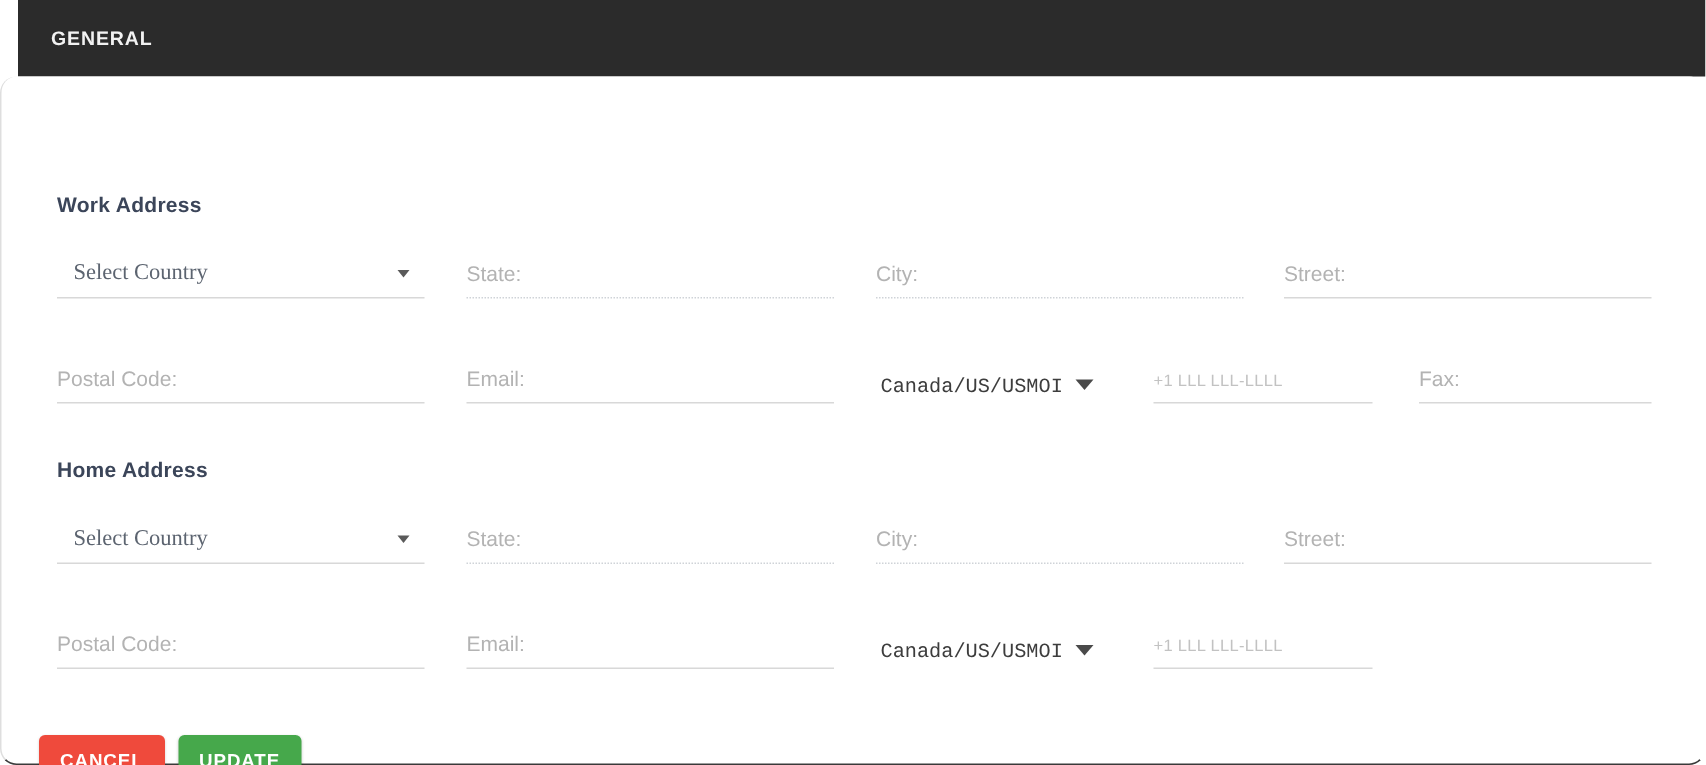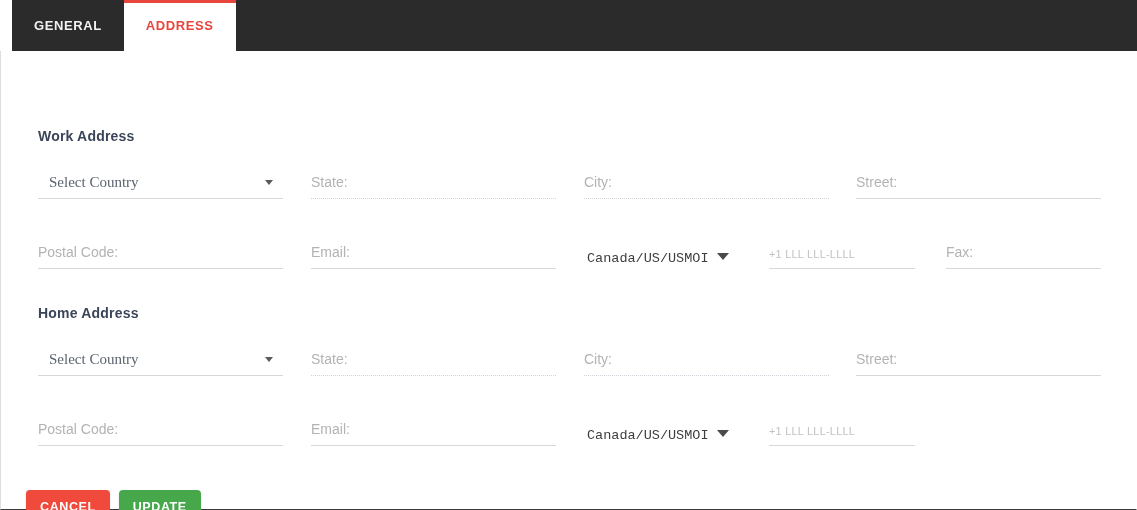--- a/index.html
+++ b/index.html
@@ -62,20 +62,21 @@
   
   .panel {
     position: relative;
     height: 459px;
     background: #ffffff;
     border-left: 1px solid #dedede;
     border-right: 1px solid #ffffff;
     border-bottom: 1px solid #3a3a3a;
     box-sizing: border-box;
     padding: 0;
+    border-radius: 11px;
   }
 
   .section-title {
     font-size: 14px;
     font-weight: bold;
     color: #3b4559;
     letter-spacing: 0.2px;
   }
 
   .wa-title { position: absolute; left: 37px; top: 77px; }
@@ -198,23 +199,20 @@
 </style>
 </head>
 <body>
 
 <div class="app">
 
   <div class="tabbar">
     <div class="tab">
       <span>GENERAL</span>
     </div>
-    <div class="tab active">
-      <span>ADDRESS</span>
-    </div>
   </div>
 
   <div class="panel">
 
     <div class="section-title wa-title">Work Address</div>
 
     <div class="select-field" style="left:37px; top:112px; width:245px;">
       <span class="sel-text">Select Country</span>
       <span class="caret"></span>
       <span class="rule"></span>

